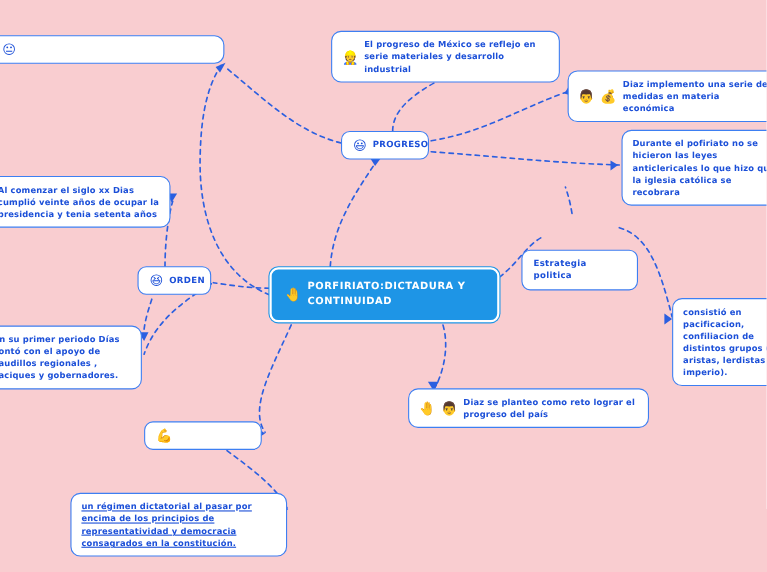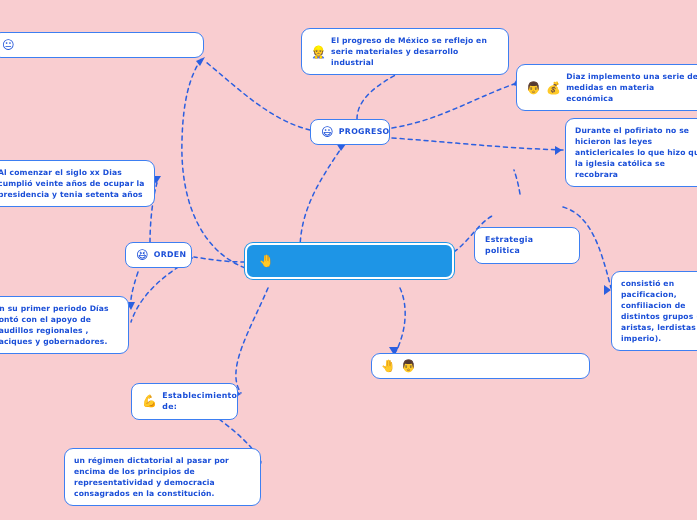--- a/index.html
+++ b/index.html
@@ -76,21 +76,21 @@
   #n-establec  { left: 131px; top: 383px; width: 107px; }
 
   #n-prog-contr{ left: -8px;  top: 32px;  width: 212px; }
   #n-prog-obras{ left: 301px; top: 28px;  width: 208px; }
   #n-medidas   { left: 516px; top: 64px;  width: 195px; }
   #n-porfiriato{ left: 565px; top: 118px; width: 150px; }
   #n-consistio { left: 611px; top: 271px; width: 120px; }
   #n-sigloxx   { left: -12px; top: 160px; width: 167px; }
   #n-primerper { left: -16px; top: 296px; width: 145px; }
   #n-reto      { left: 371px; top: 353px; width: 219px; }
-  #n-regimen   { left: 64px;  top: 448px; width: 197px; }
+  #n-regimen   { left: 64px;  top: 448px; width: 197px; text-decoration: underline; }
 </style>
 </head>
 <body>
 
 <div id="canvas">
 
   <svg id="edges" viewBox="0 0 697 520" xmlns="http://www.w3.org/2000/svg">
     <g fill="none" stroke="#2b5fe0" stroke-width="1.5" stroke-dasharray="4 4" stroke-linecap="round">
 
       <path d="M 300 250 C 300 210 320 180 340 150"></path>
@@ -136,39 +136,39 @@
       <polygon points="611,290 604,285 604,295"></polygon>
       <polygon points="262,463 255,458 254,468"></polygon>
       <polygon points="241,394 234,389 233,399"></polygon>
       <polygon points="394,355 389,347 399,347"></polygon>
       <polygon points="341,151 336,143 346,144"></polygon>
     </g>
   </svg>
 
   <div class="node filled central" id="n-central">
     <span class="ico">🤚</span>
+    <span class="txt">PORFIRIATO:DICTADURA Y CONTINUIDAD</span>
   </div>
 
   <div class="node topic" id="n-progreso">
     <span class="ico">😃</span>
     <span class="txt">PROGRESO</span>
   </div>
 
   <div class="node topic" id="n-orden">
     <span class="ico">😆</span>
     <span class="txt">ORDEN</span>
   </div>
 
   <div class="node topic" id="n-estrategia">
     <span class="txt">Estrategia politica</span>
   </div>
 
   <div class="node topic" id="n-establec">
     <span class="ico">💪</span>
-    <span class="txt">Establecimiento de:</span>
   </div>
 
   <div class="node" id="n-prog-contr">
     <span class="ico">😐</span>
   </div>
 
   <div class="node" id="n-prog-obras">
     <span class="ico">👷</span>
     <span class="txt">El progreso de México se reflejo en serie materiales y desarrollo industrial</span>
   </div>
@@ -191,19 +191,20 @@
     <span class="txt">Al comenzar el siglo xx Dias cumplió veinte años de ocupar la presidencia y tenia setenta años</span>
   </div>
 
   <div class="node" id="n-primerper">
     <span class="txt">En su primer periodo Días contó con el apoyo de caudillos regionales , caciques y gobernadores.</span>
   </div>
 
   <div class="node" id="n-reto">
     <span class="ico">🤚</span>
     <span class="ico">👨</span>
+    <span class="txt">Diaz se planteo como reto lograr el progreso del país</span>
   </div>
 
   <div class="node" id="n-regimen">
     <span class="txt">un régimen dictatorial al pasar por encima de los principios de representatividad  y democracia consagrados en la constitución.</span>
   </div>
 
 </div>
 
 </body></html>

